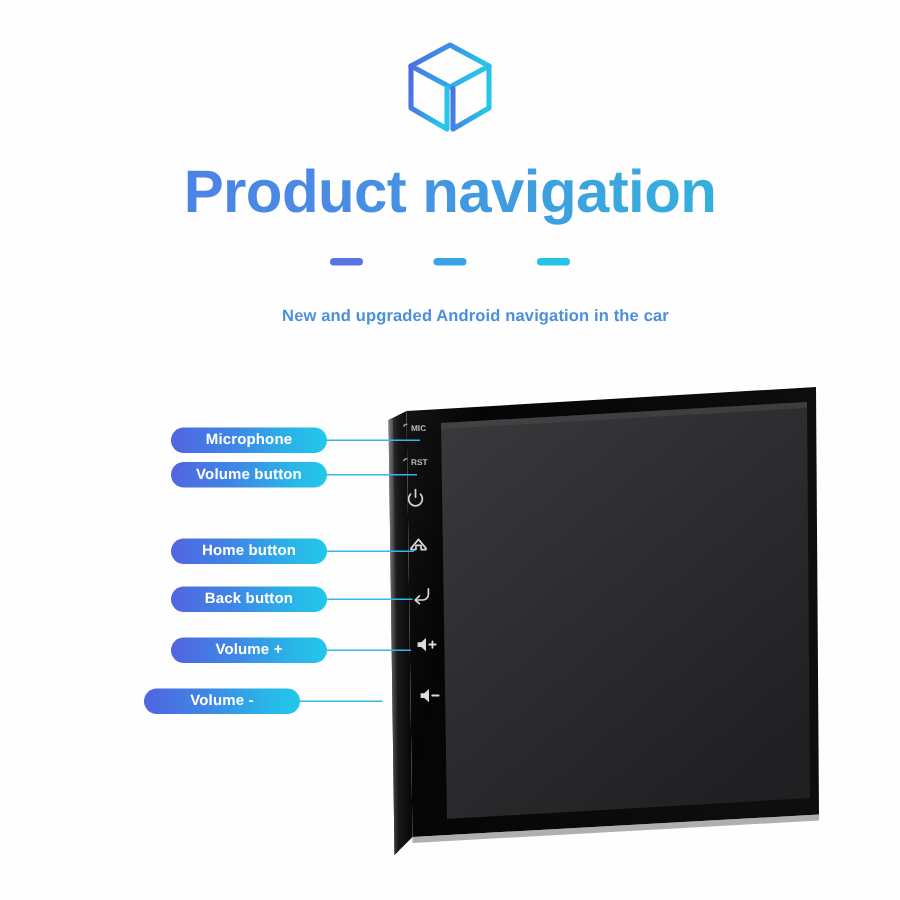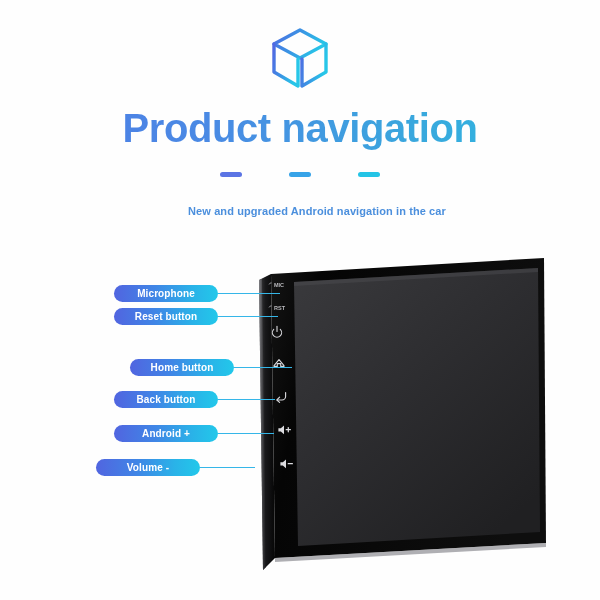--- a/index.html
+++ b/index.html
@@ -231,37 +231,37 @@
   </div>
 
   <div class="callouts">
 
     <div class="callout" style="left:114px; top:285px;">
       <div class="pill">Microphone</div>
       <div class="leader" style="width:62px;"></div>
     </div>
 
     <div class="callout" style="left:114px; top:308px;">
-      <div class="pill">Reset button</div>
+      <div class="pill">Volume button</div>
       <div class="leader" style="width:60px;"></div>
     </div>
 
 
-    <div class="callout" style="left:130px; top:359px;">
+    <div class="callout" style="left:114px; top:359px;">
       <div class="pill">Home button</div>
       <div class="leader" style="width:58px;"></div>
     </div>
 
     <div class="callout" style="left:114px; top:391px;">
       <div class="pill">Back button</div>
       <div class="leader" style="width:57px;"></div>
     </div>
 
     <div class="callout" style="left:114px; top:425px;">
-      <div class="pill">Android +</div>
+      <div class="pill">Volume +</div>
       <div class="leader" style="width:56px;"></div>
     </div>
 
     <div class="callout" style="left:96px; top:459px;">
       <div class="pill">Volume -</div>
       <div class="leader" style="width:55px;"></div>
     </div>
 
   </div>
 

